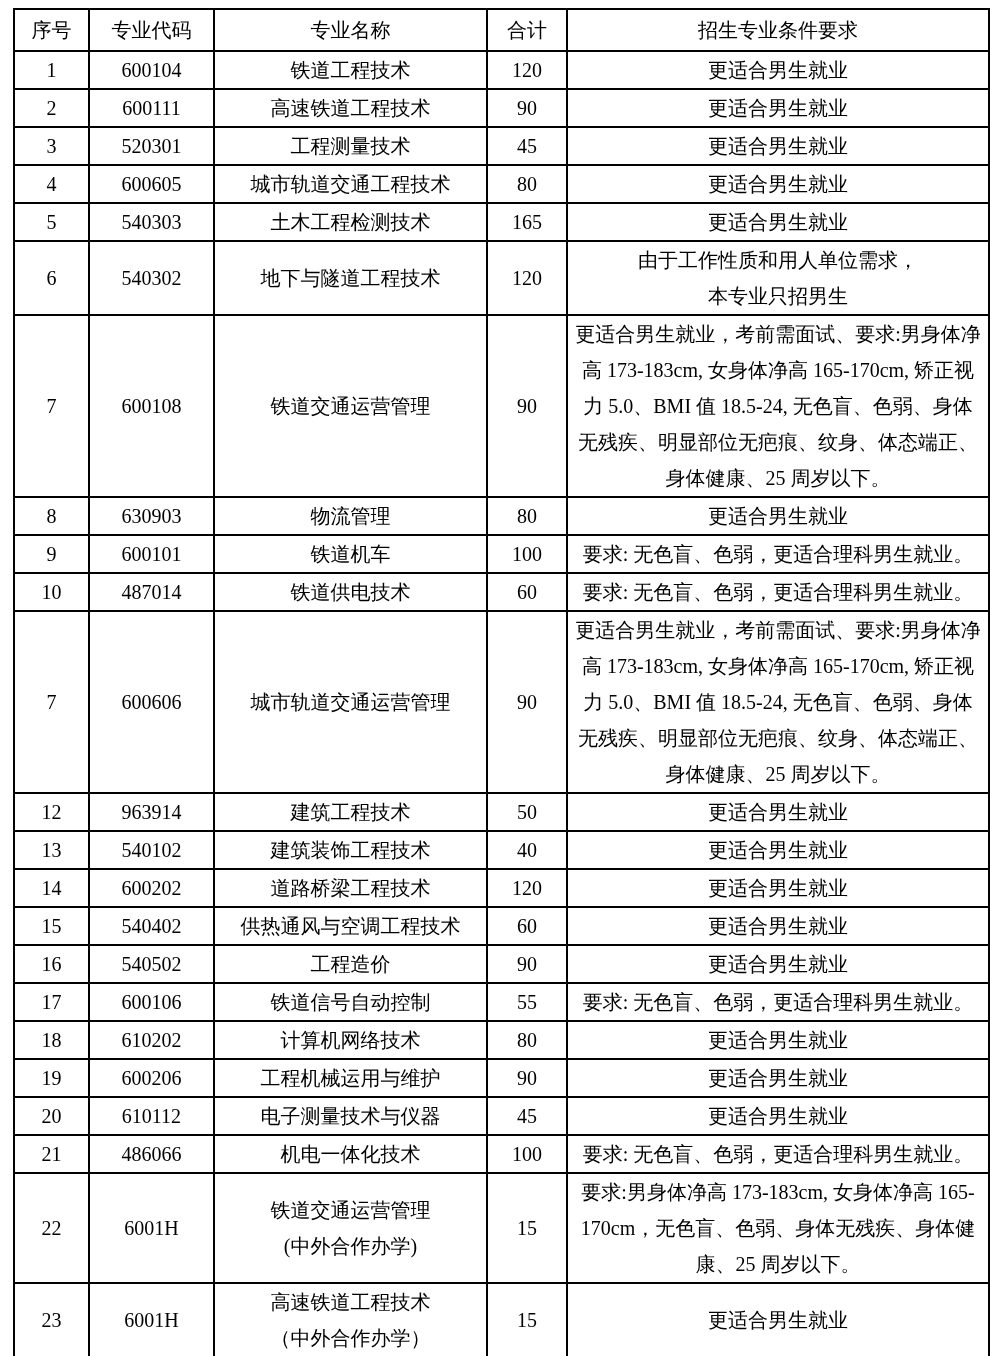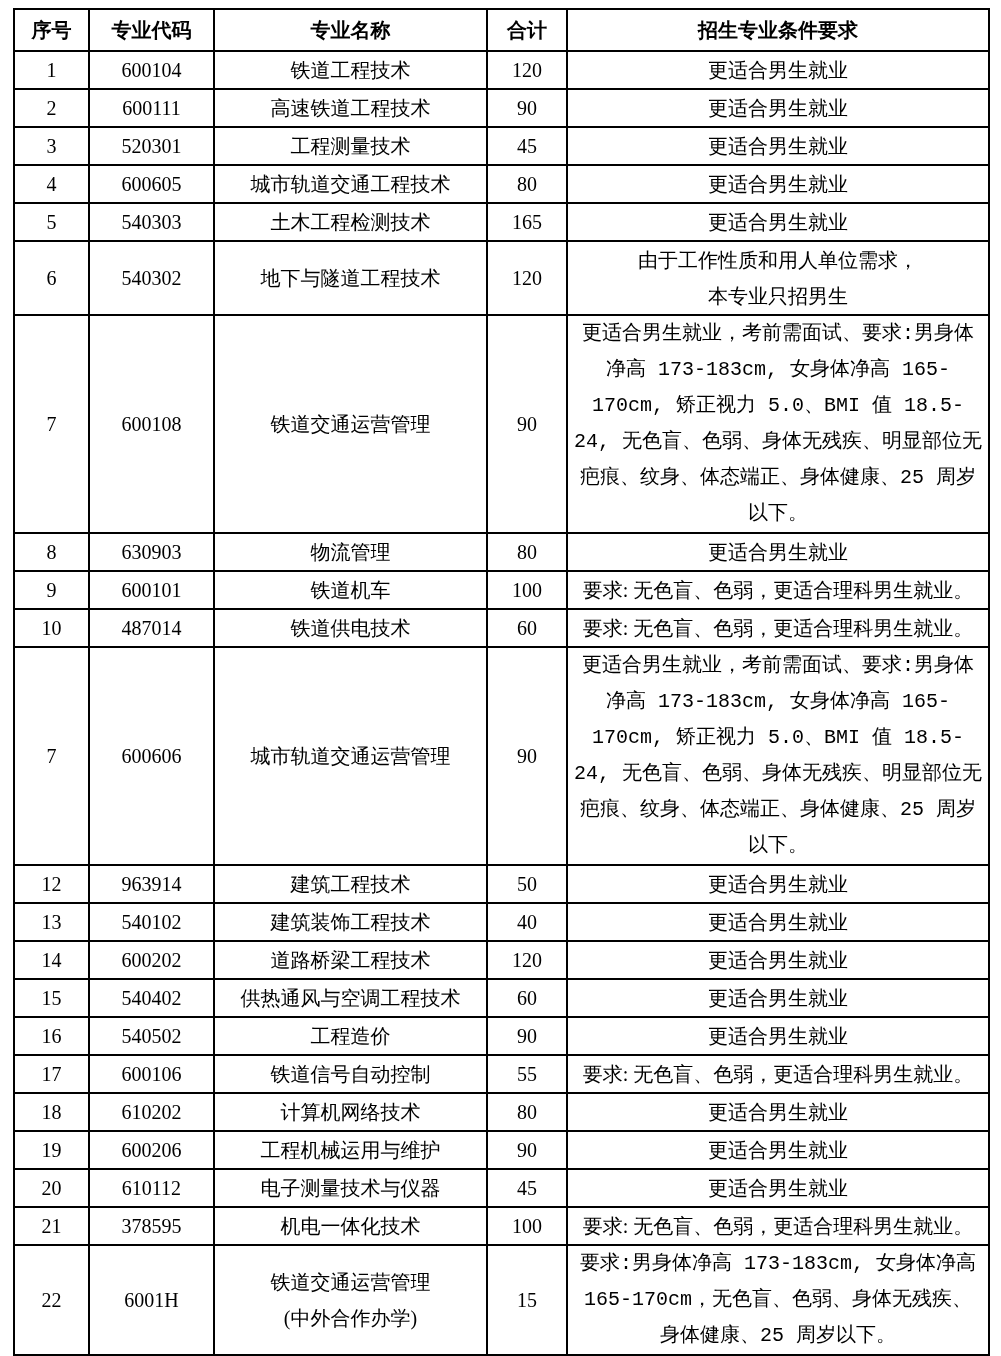--- a/index.html
+++ b/index.html
@@ -22,42 +22,41 @@
     border: 2px solid #000000;
     vertical-align: middle;
     text-align: center;
     font-size: 20px;
     line-height: 36px;
     padding: 0 6px;
     overflow: hidden;
     font-weight: normal;
   }
   table.plan thead th {
-    font-weight: bold;
+    font-weight: normal;
     height: 40px;
   }
   table.plan tbody tr { height: 36px; }
   
   col.c-no    { width: 75px; }
   col.c-code  { width: 125px; }
   col.c-name  { width: 273px; }
   col.c-total { width: 80px; }
   col.c-req   { width: 422px; }
 
   td.name-cell, td.req-cell { white-space: pre-line; }
 
   td.req-bold { font-weight: bold; margin-left: 24px; }
 
   td.req-long {
     text-align: justify;
     text-align-last: center;
     -moz-text-align-last: center;
     padding: 2px 10px;
     line-height: 36px;
-    font-family: Liberation Mono, monospace;
   }
 </style>
 </head>
 <body>
 
 <table class="plan">
   <colgroup>
     <col class="c-no">
       <col class="c-code">
       <col class="c-name">
@@ -210,21 +209,21 @@
     </tr>
     <tr>
       <td>20</td>
       <td>610112</td>
       <td class="name-cell">电子测量技术与仪器</td>
       <td>45</td>
       <td class="req-cell">更适合男生就业</td>
     </tr>
     <tr>
       <td>21</td>
-      <td>378595</td>
+      <td>486066</td>
       <td class="name-cell">机电一体化技术</td>
       <td>100</td>
       <td class="req-cell req-bold">要求: 无色盲、色弱，更适合理科男生就业。</td>
     </tr>
     <tr>
       <td>22</td>
       <td>6001H</td>
       <td class="name-cell">铁道交通运营管理
 (中外合作办学)</td>
       <td>15</td>

